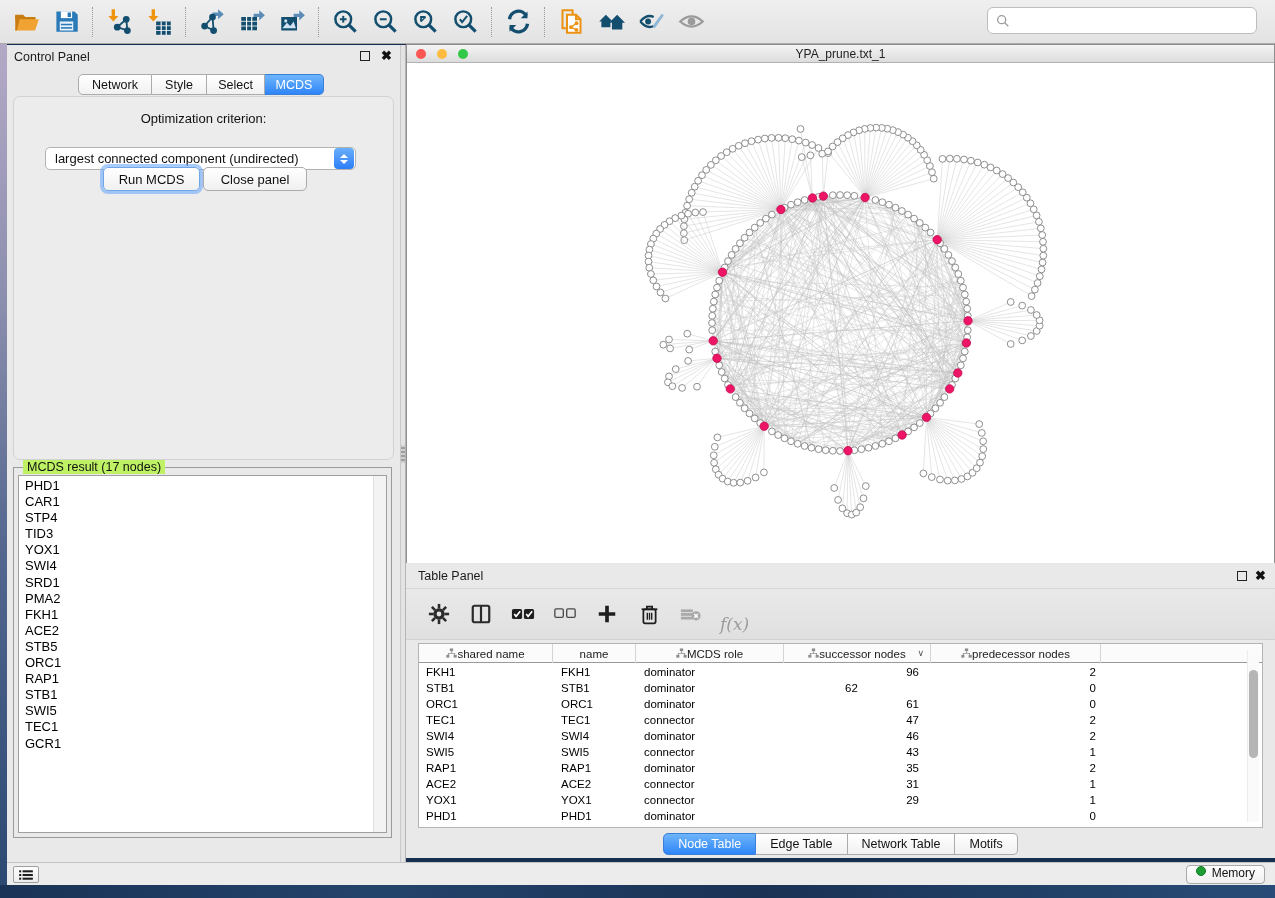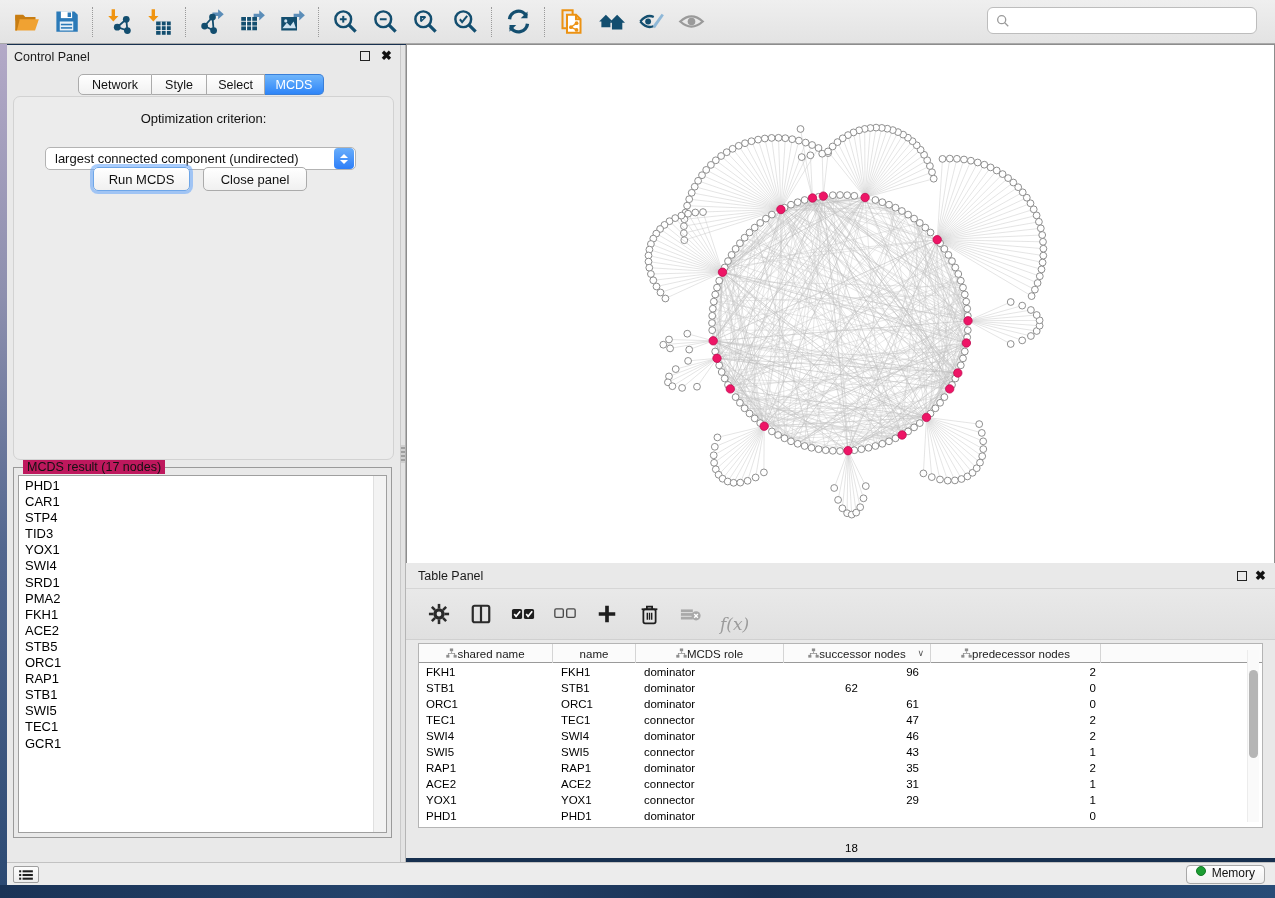--- a/index.html
+++ b/index.html
@@ -41,21 +41,21 @@
   .dropdown .dd-text { flex:1; font-size:13px; padding-left:9px; color:#111; white-space:nowrap; }
   .dd-stepper { width:20px; height:21px; margin-right:1px; border-radius:4px;
     background:linear-gradient(#69aefb,#2d7ef8); display:flex; flex-direction:column; align-items:center; justify-content:center; gap:2px; }
   .dd-stepper .up { width:0; height:0; border-left:4px solid transparent; border-right:4px solid transparent; border-bottom:4px solid #fff; }
   .dd-stepper .dn { width:0; height:0; border-left:4px solid transparent; border-right:4px solid transparent; border-top:4px solid #fff; }
   .btn { position:absolute; height:24px; background:linear-gradient(#ffffff,#f0f0f0);
     border:1px solid #ababab; border-radius:5px; font-size:13px; color:#111;
     display:flex; align-items:center; justify-content:center; font-family:"Liberation Sans",sans-serif; }
   .btn.focused { box-shadow:0 0 0 3px rgba(110,170,250,.6); border-color:#6ea6e8; }
   .groupbox { position:absolute; left:6px; top:422px; width:379px; height:371px; border:1px solid #9a9a9a; }
-  .groupbox .legend { position:absolute; left:9px; top:-8px; background:#be185d; padding:0 4px; font-size:12.5px; color:#111; }
+  .groupbox .legend { position:absolute; left:9px; top:-8px; background:#bef264; padding:0 4px; font-size:12.5px; color:#111; }
   .listbox { position:absolute; left:4px; top:7px; width:369px; height:358px; background:#fff; border:1px solid #9f9f9f; }
   .listbox .scrolltrack { position:absolute; right:0; top:0; width:13px; height:100%; background:#f3f3f3; border-left:1px solid #e0e0e0; }
   .list-items { position:absolute; left:0; top:2px; width:calc(100% - 14px); }
   .list-item { font-size:13px; line-height:16.1px; padding-left:6px; color:#000; }
 
   
   .vsplit { position:absolute; left:400px; top:45px; width:6px; height:817px; background:#e3e3e3;
     border-left:1px solid #c9c9c9; border-right:1px solid #b5b5b5; }
   .vsplit .grip { position:absolute; left:0px; top:400px; width:4px; height:18px;
     background:repeating-linear-gradient(#cfcfcf 0 2px,#9f9f9f 2px 4px); }
@@ -275,21 +275,21 @@
     <div class="opt-label">Optimization criterion:</div>
 
     <div class="dropdown">
       <div class="dd-text">largest connected component (undirected)</div>
       <div class="dd-stepper">
           <div class="up"></div>
           <div class="dn"></div>
         </div>
     </div>
 
-    <div class="btn focused" style="left:86px; top:122px; width:97px;">Run MCDS</div>
+    <div class="btn focused" style="left:96px; top:122px; width:97px;">Run MCDS</div>
     <div class="btn" style="left:196px; top:122px; width:104px;">Close panel</div>
 
     <div class="groupbox">
       <div class="legend">MCDS result (17 nodes)</div>
       <div class="listbox">
         <div class="list-items" id="mcds-list">
             <div class="list-item">PHD1</div>
             <div class="list-item">CAR1</div>
             <div class="list-item">STP4</div>
             <div class="list-item">TID3</div>
@@ -310,20 +310,26 @@
         <div class="scrolltrack"></div>
       </div>
     </div>
   </div>
 
   <div class="vsplit">
       <div class="grip"></div>
     </div>
 
   <div class="netframe">
+    <div class="net-titlebar">
+      <div class="tl" style="left: 9px; background: rgb(252, 87, 83);"></div>
+      <div class="tl" style="left: 30px; background: rgb(253, 188, 64);"></div>
+      <div class="tl" style="left: 51px; background: rgb(51, 199, 72);"></div>
+      <div class="net-title">YPA_prune.txt_1</div>
+    </div>
     <svg class="net-canvas" id="net-svg" viewBox="0 0 867 500">
         <line x1="373.9" y1="146.5" x2="317.7" y2="204.5" stroke="#c7c7c7" stroke-width="0.5" opacity="0.85"></line>
         <line x1="373.9" y1="146.5" x2="501.1" y2="368.4" stroke="#c7c7c7" stroke-width="0.5" opacity="0.85"></line>
         <line x1="373.9" y1="146.5" x2="371.1" y2="372.0" stroke="#c7c7c7" stroke-width="0.5" opacity="0.85"></line>
         <line x1="373.9" y1="146.5" x2="501.1" y2="151.6" stroke="#c7c7c7" stroke-width="0.5" opacity="0.85"></line>
         <line x1="373.9" y1="146.5" x2="305.0" y2="260.0" stroke="#c7c7c7" stroke-width="0.5" opacity="0.85"></line>
         <line x1="373.9" y1="146.5" x2="425.8" y2="132.2" stroke="#c7c7c7" stroke-width="0.5" opacity="0.85"></line>
         <line x1="373.9" y1="146.5" x2="342.5" y2="350.5" stroke="#c7c7c7" stroke-width="0.5" opacity="0.85"></line>
         <line x1="373.9" y1="146.5" x2="507.1" y2="364.4" stroke="#c7c7c7" stroke-width="0.5" opacity="0.85"></line>
         <line x1="373.9" y1="146.5" x2="310.0" y2="224.6" stroke="#c7c7c7" stroke-width="0.5" opacity="0.85"></line>
@@ -1379,20 +1385,28 @@
             <div class="td" style="left: 225px;">dominator</div>
             <div class="td" style="left: 365px; width: 135px; text-align: center; margin-top: 32px;">18</div>
             <div class="td" style="left: 512px; width: 165px; text-align: right;">0</div>
           </div>
         </div>
       <div class="vscroll">
           <div class="thumb"></div>
         </div>
     </div>
 
+    <div class="ttabs-row">
+      <div class="seg2 seg">
+        <div class="seg-btn sel">Node Table</div>
+        <div class="seg-btn">Edge Table</div>
+        <div class="seg-btn">Network Table</div>
+        <div class="seg-btn">Motifs</div>
+      </div>
+    </div>
   </div>
 
   <div class="statusbar">
     <div class="list-btn">
       <svg viewBox="0 0 18 14" width="16" height="12">
           <g fill="#1e1e1e">
             <rect x="1" y="1.5" width="2.4" height="2.4"></rect>
             <rect x="5" y="1.5" width="12" height="2.4"></rect>
             <rect x="1" y="5.8" width="2.4" height="2.4"></rect>
             <rect x="5" y="5.8" width="12" height="2.4"></rect>

